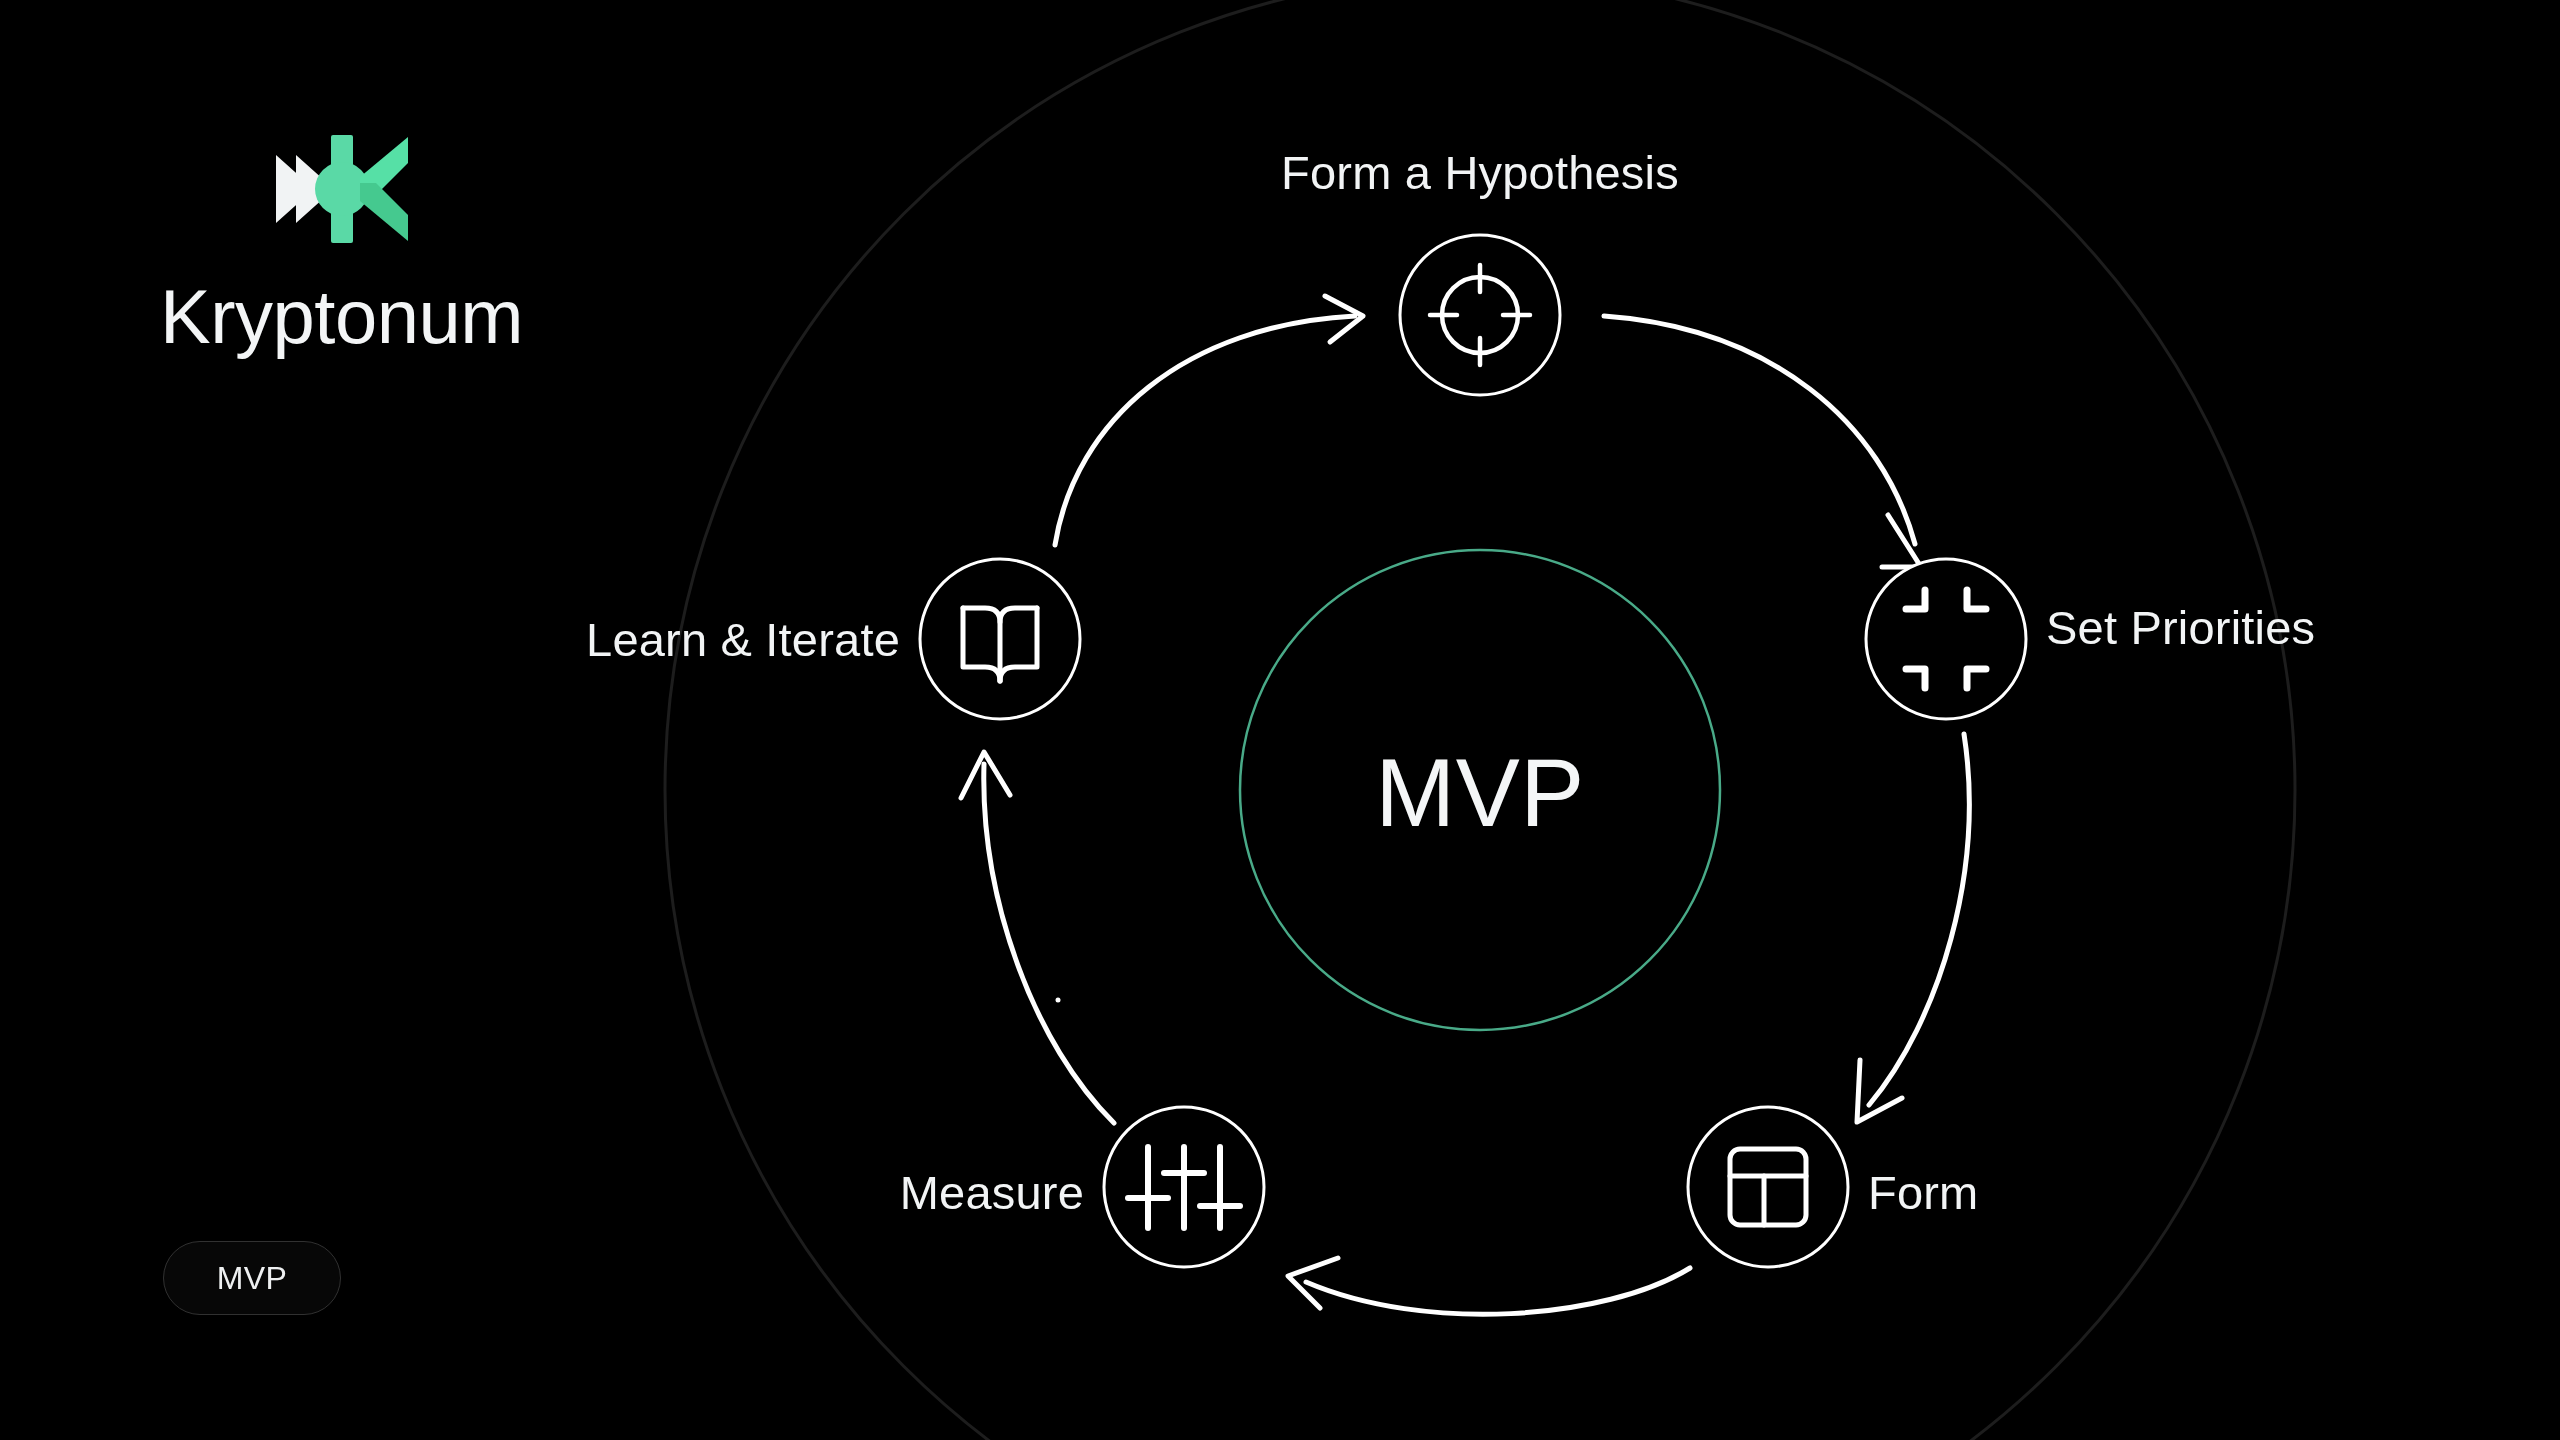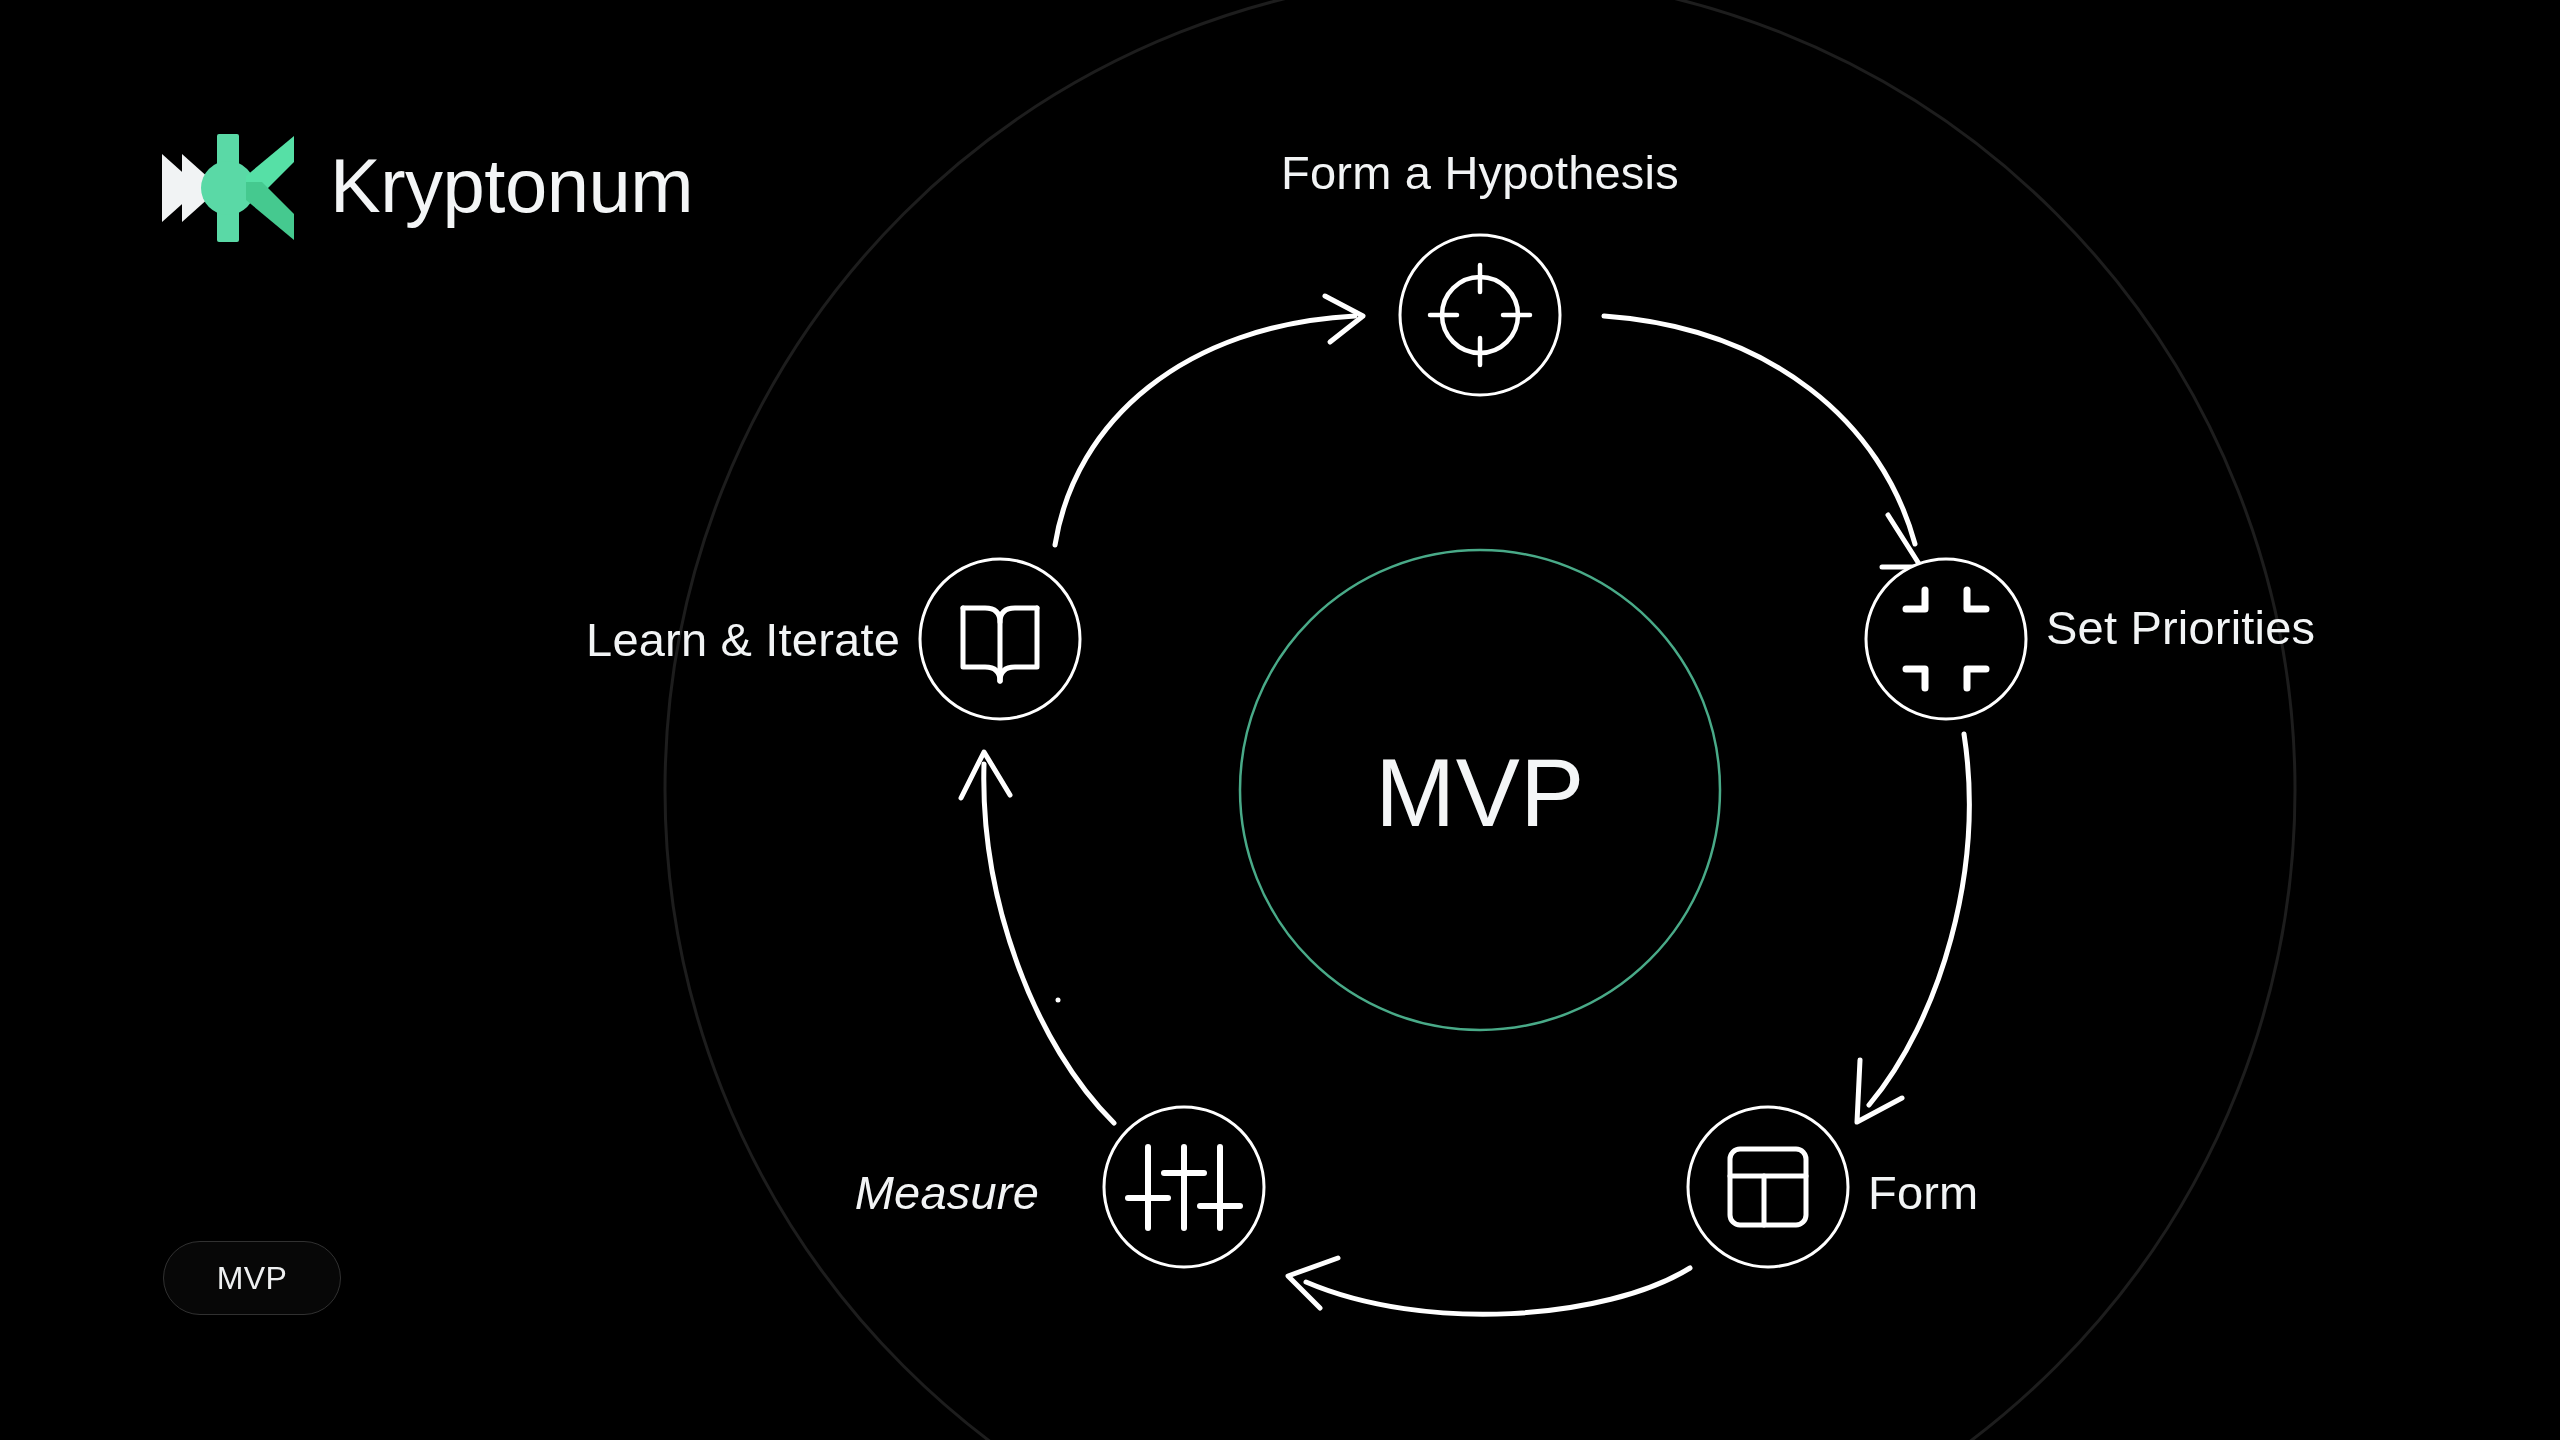--- a/index.html
+++ b/index.html
@@ -28,20 +28,21 @@
 
   
   .brand {
     position: absolute;
     left: 160px;
     top: 133px;
     display: flex;
     align-items: center;
     gap: 34px;
     height: 110px;
+    flex-direction: column;
   }
   .brand-mark {
     width: 136px;
     height: 112px;
     display: block;
     flex: 0 0 auto;
   }
   .brand-name {
     font-size: 76px;
     letter-spacing: -0.5px;
@@ -226,19 +227,19 @@
       </g>
     </g>
   </svg>
 
   <div class="node-label" style="left:1480px; top:172px; transform:translate(-50%,-50%);">Form a Hypothesis</div>
 
   <div class="node-label" style="left:2046px; top:627px; transform:translate(0,-50%);">Set Priorities</div>
 
   <div class="node-label" style="left:1868px; top:1192px; transform:translate(0,-50%);">Form</div>
 
-  <div class="node-label" style="left:1039px; top:1192px; transform:translate(-100%,-50%);font-style:italic;">Measure</div>
+  <div class="node-label" style="left:1084px; top:1192px; transform:translate(-100%,-50%);">Measure</div>
 
   <div class="node-label" style="left:900px; top:639px; transform:translate(-100%,-50%);">Learn &amp; Iterate</div>
 
   <div class="center-label" style="left:1480px; top:793px; transform:translate(-50%,-50%);">MVP</div>
 
 </div>
 
 </body></html>

